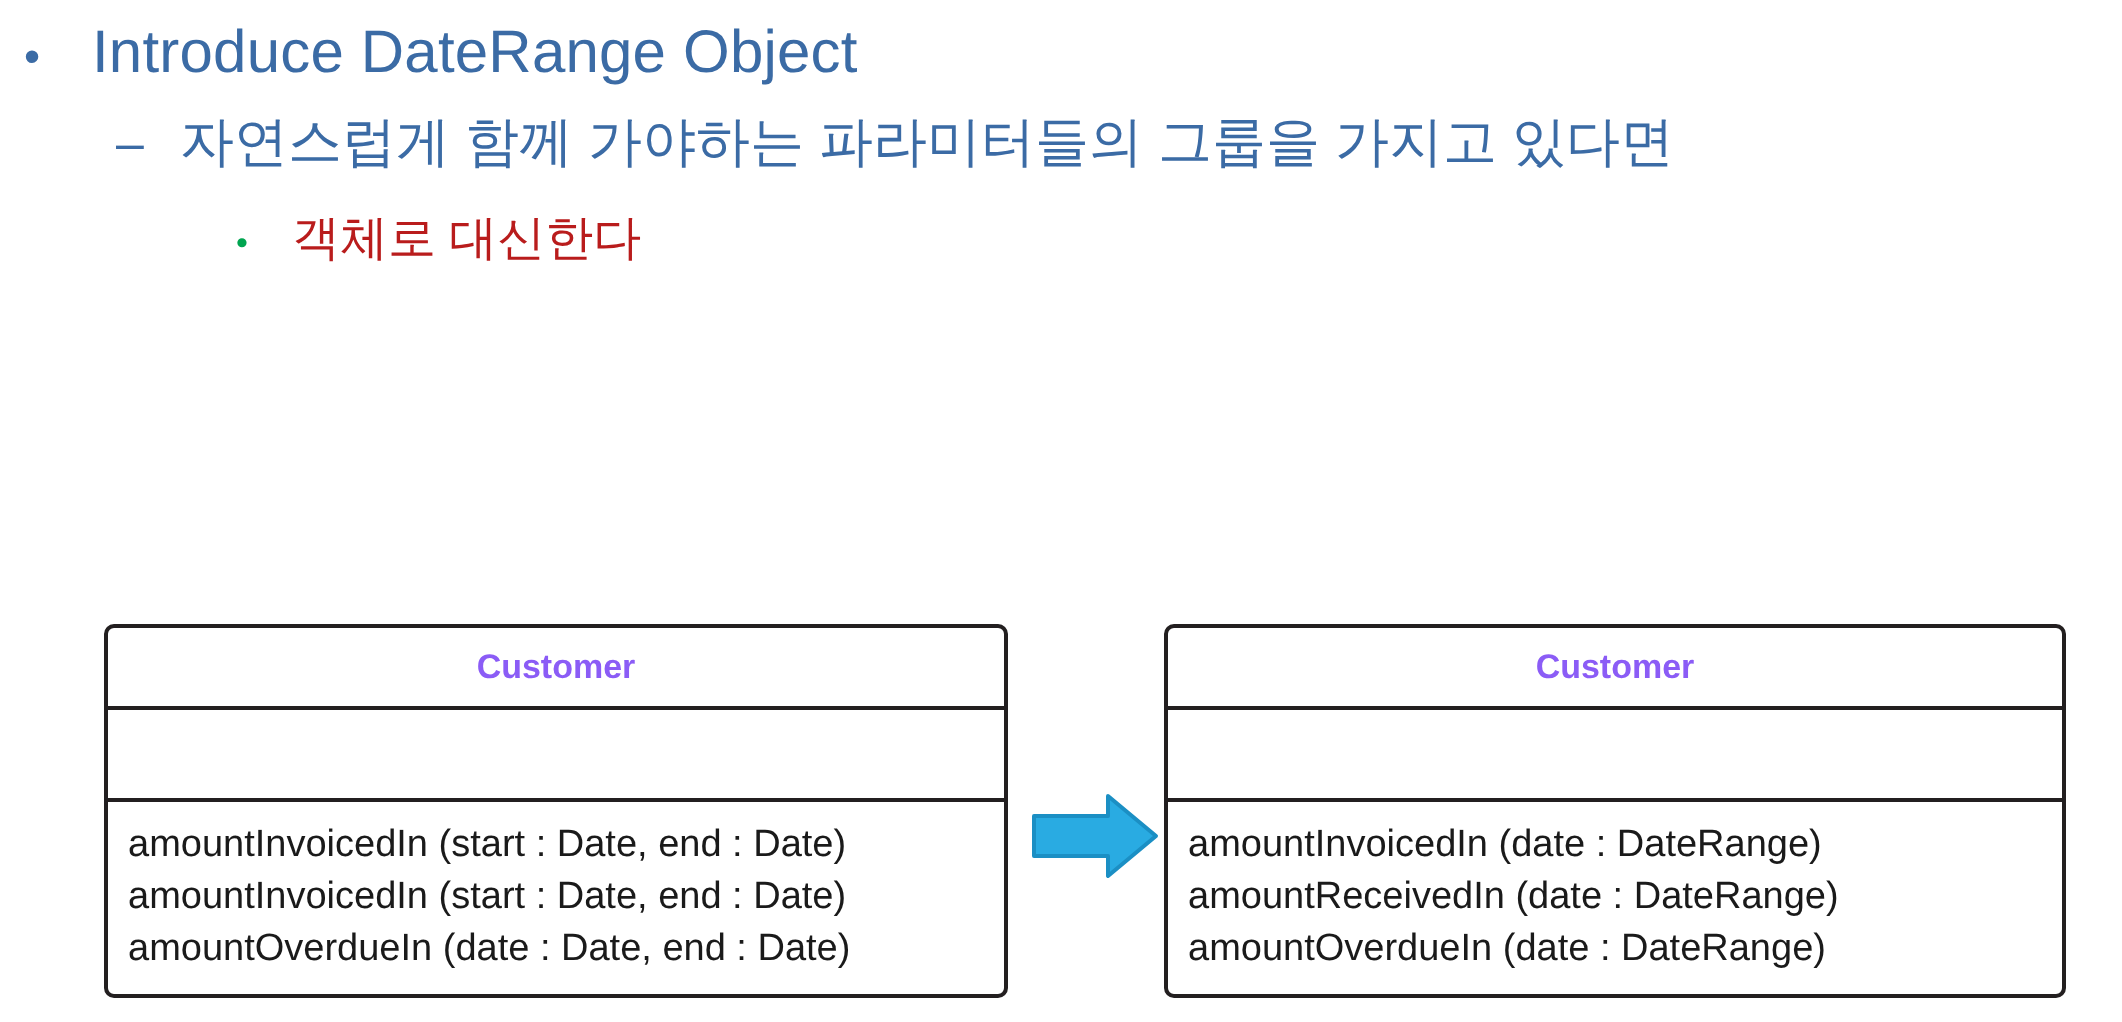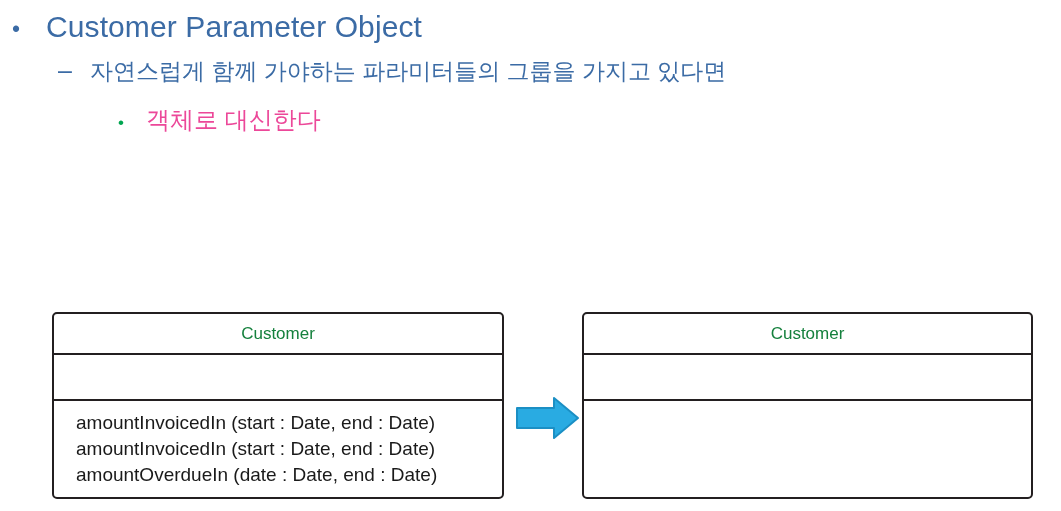--- a/index.html
+++ b/index.html
@@ -61,39 +61,39 @@
   .lvl2 .marker {
     color: #3b6ba5;
     font-size: 25px;
     line-height: 1;
     width: 32px;
     flex: 0 0 32px;
     text-align: left;
   }
   .lvl2 .text {
     color: #3b6ba5;
-    font-size: 23px;
+    font-size: 27px;
     line-height: 36px;
   }
 
   
   .lvl3 {
     left: 118px;
     top: 104px;
   }
   .lvl3 .marker {
     color: #00a550;
     font-size: 17px;
     line-height: 1;
     width: 28px;
     flex: 0 0 28px;
     text-align: left;
   }
   .lvl3 .text {
-    color: #ec4899;
+    color: #b91c1c;
     font-size: 24px;
     line-height: 32px;
   }
 
   
   .uml-class {
     position: absolute;
     box-sizing: border-box;
     border: 2px solid #231f20;
     border-radius: 5px;
@@ -104,36 +104,35 @@
   }
   .uml-left  { left: 52px;  width: 452px; }
   .uml-right { left: 582px; width: 451px; }
 
   .uml-title {
     height: 41px;
     display: flex;
     align-items: center;
     justify-content: center;
     font-size: 17px;
-    font-weight: normal;
-    color: #15803d;
+    font-weight: bold;
+    color: #8b5cf6;
     border-bottom: 2px solid #231f20;
     box-sizing: border-box;
   }
 
   .uml-attrs {
     height: 46px;
     border-bottom: 2px solid #231f20;
     box-sizing: border-box;
   }
 
   .uml-ops {
     padding: 9px 12px 0 10px;
     box-sizing: border-box;
-    margin-left: 12px;
   }
   .uml-ops .op-line {
     font-size: 19px;
     line-height: 26px;
     color: #1a1a1a;
     white-space: nowrap;
   }
 
   
   .arrow-wrap {
@@ -145,21 +144,21 @@
   }
   .arrow-wrap svg { display: block; }
 </style>
 </head>
 <body>
 
 <div class="outline">
 
   <div class="bullet-row lvl1">
     <span class="marker">•</span>
-    <span class="text">Customer Parameter Object</span>
+    <span class="text">Introduce DateRange Object</span>
   </div>
 
   <div class="bullet-row lvl2">
     <span class="marker">–</span>
     <span class="text">자연스럽게 함께 가야하는 파라미터들의 그룹을 가지고 있다면</span>
   </div>
 
   <div class="bullet-row lvl3">
     <span class="marker">•</span>
     <span class="text">객체로 대신한다</span>
@@ -179,13 +178,18 @@
 
 <div class="arrow-wrap">
   <svg width="64" height="44" viewBox="0 0 64 44">
     <polygon points="1,12 38,12 38,2 62,22 38,42 38,32 1,32" fill="#29ABE2" stroke="#1b8fc4" stroke-width="2" stroke-linejoin="round"></polygon>
   </svg>
 </div>
 
 <div class="uml-class uml-right">
   <div class="uml-title">Customer</div>
   <div class="uml-attrs"></div>
+  <div class="uml-ops">
+    <div class="op-line">amountInvoicedIn (date : DateRange)</div>
+    <div class="op-line">amountReceivedIn (date : DateRange)</div>
+    <div class="op-line">amountOverdueIn (date : DateRange)</div>
+  </div>
 </div>
 
 </body></html>

